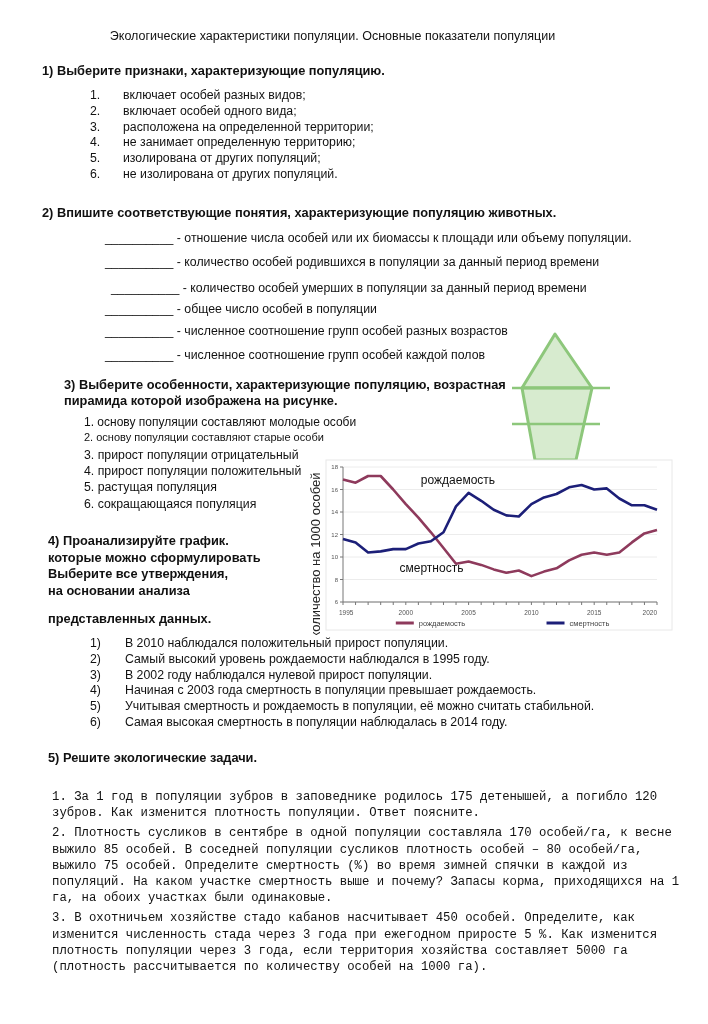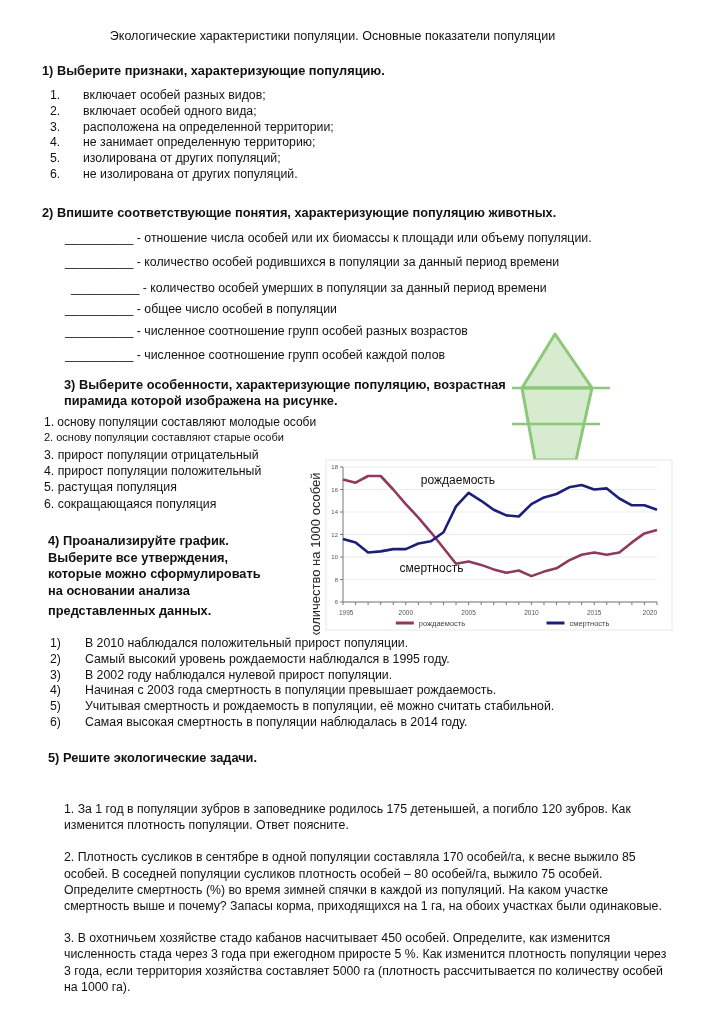--- a/index.html
+++ b/index.html
@@ -1,25 +1,25 @@
 <!DOCTYPE html>
 <html><head>
 <meta charset="utf-8">
 <style>
   html, body { margin: 0; padding: 0; background: #ffffff; }
   body { width: 708px; height: 1024px; position: relative; overflow: hidden;
          font-family: "Liberation Sans", sans-serif; color: #111; }
   .abs { position: absolute; }
   .title { left: 0; width: 665px; top: 29px; text-align: center; font-weight: normal; font-size: 12.5px; }
   .h { font-weight: bold; font-size: 12.8px; }
-  .row { position: absolute; white-space: nowrap; font-size: 12.3px; }
+  .row { position: absolute; white-space: nowrap; font-size: 12.3px; margin-left: 40px; }
   .num { display: inline-block; width: 34px; }
   .blank { display: inline-block; }
   .task { left: 48px; width: 640px; top: 785px; font-size: 12.3px; line-height: 16.2px; }
-  .task p { margin: 16px; }
+  .task p { margin: 4px; font-family: Liberation Mono, monospace; }
   svg text { font-family: "Liberation Sans", sans-serif; }
 </style>
 </head>
 <body>
 
 <div class="abs title">Экологические характеристики популяции. Основные показатели популяции</div>
 
 <div class="abs h" style="left:42px; top:63px;">1) Выберите признаки, характеризующие популяцию.</div>
 <div id="q1-list"></div>
 
@@ -34,24 +34,24 @@
 </svg>
 
 <div class="abs h" style="left:48px; top:377px; line-height:16px;margin-left:16px;">
   <div>3) Выберите особенности, характеризующие популяцию, возрастная</div>
   <div>пирамида которой изображена на рисунке.</div>
 </div>
 <div id="q3-list"></div>
 
 <div class="abs h" style="left:48px; top:533px; line-height:16.5px;">
   <div>4) Проанализируйте график.</div>
+  <div>которые можно сформулировать</div>
   <div>Выберите все утверждения,</div>
-  <div>которые можно сформулировать</div>
   <div>на основании анализа</div>
-  <div style="margin-top:4px;">представленных данных.</div>
+  <div style="margin-top:12px;">представленных данных.</div>
 </div>
 
 <svg id="chart" class="abs" style="left:300px; top:445px;" width="380" height="190">
   <rect x="26" y="15" width="346" height="170" fill="#ffffff" stroke="#e8e8e8"></rect>
   <text id="ylabel" transform="translate(20,110) rotate(-90)" text-anchor="middle" font-size="13" fill="#222">количество на 1000 особей</text>
   <g id="grid">
       <line x1="43" y1="157" x2="357" y2="157" stroke="#ececec" stroke-width="1"></line>
       <line x1="43" y1="134.5" x2="357" y2="134.5" stroke="#ececec" stroke-width="1"></line>
       <line x1="43" y1="112" x2="357" y2="112" stroke="#ececec" stroke-width="1"></line>
       <line x1="43" y1="89.5" x2="357" y2="89.5" stroke="#ececec" stroke-width="1"></line>

